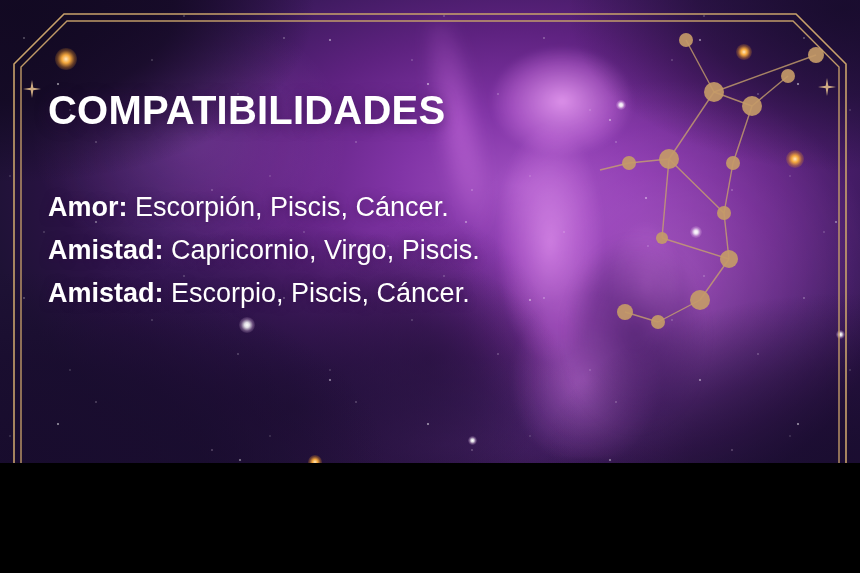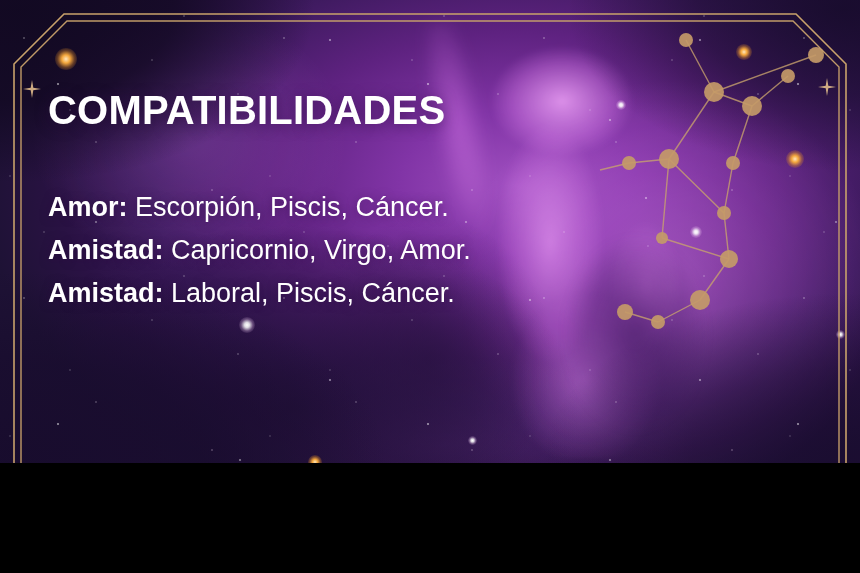--- a/index.html
+++ b/index.html
@@ -244,21 +244,21 @@
 
   <div id="content">
     <h1 id="title">COMPATIBILIDADES</h1>
 
     <div class="line">
       <span class="k">Amor:</span>
       <span class="v">Escorpión, Piscis, Cáncer.</span>
     </div>
     <div class="line">
       <span class="k">Amistad:</span>
-      <span class="v">Capricornio, Virgo, Amor.</span>
+      <span class="v">Capricornio, Virgo, Piscis.</span>
     </div>
     <div class="line">
       <span class="k">Amistad:</span>
-      <span class="v">Laboral, Piscis, Cáncer.</span>
+      <span class="v">Escorpio, Piscis, Cáncer.</span>
     </div>
   </div>
 
 </div>
 
 </body></html>

